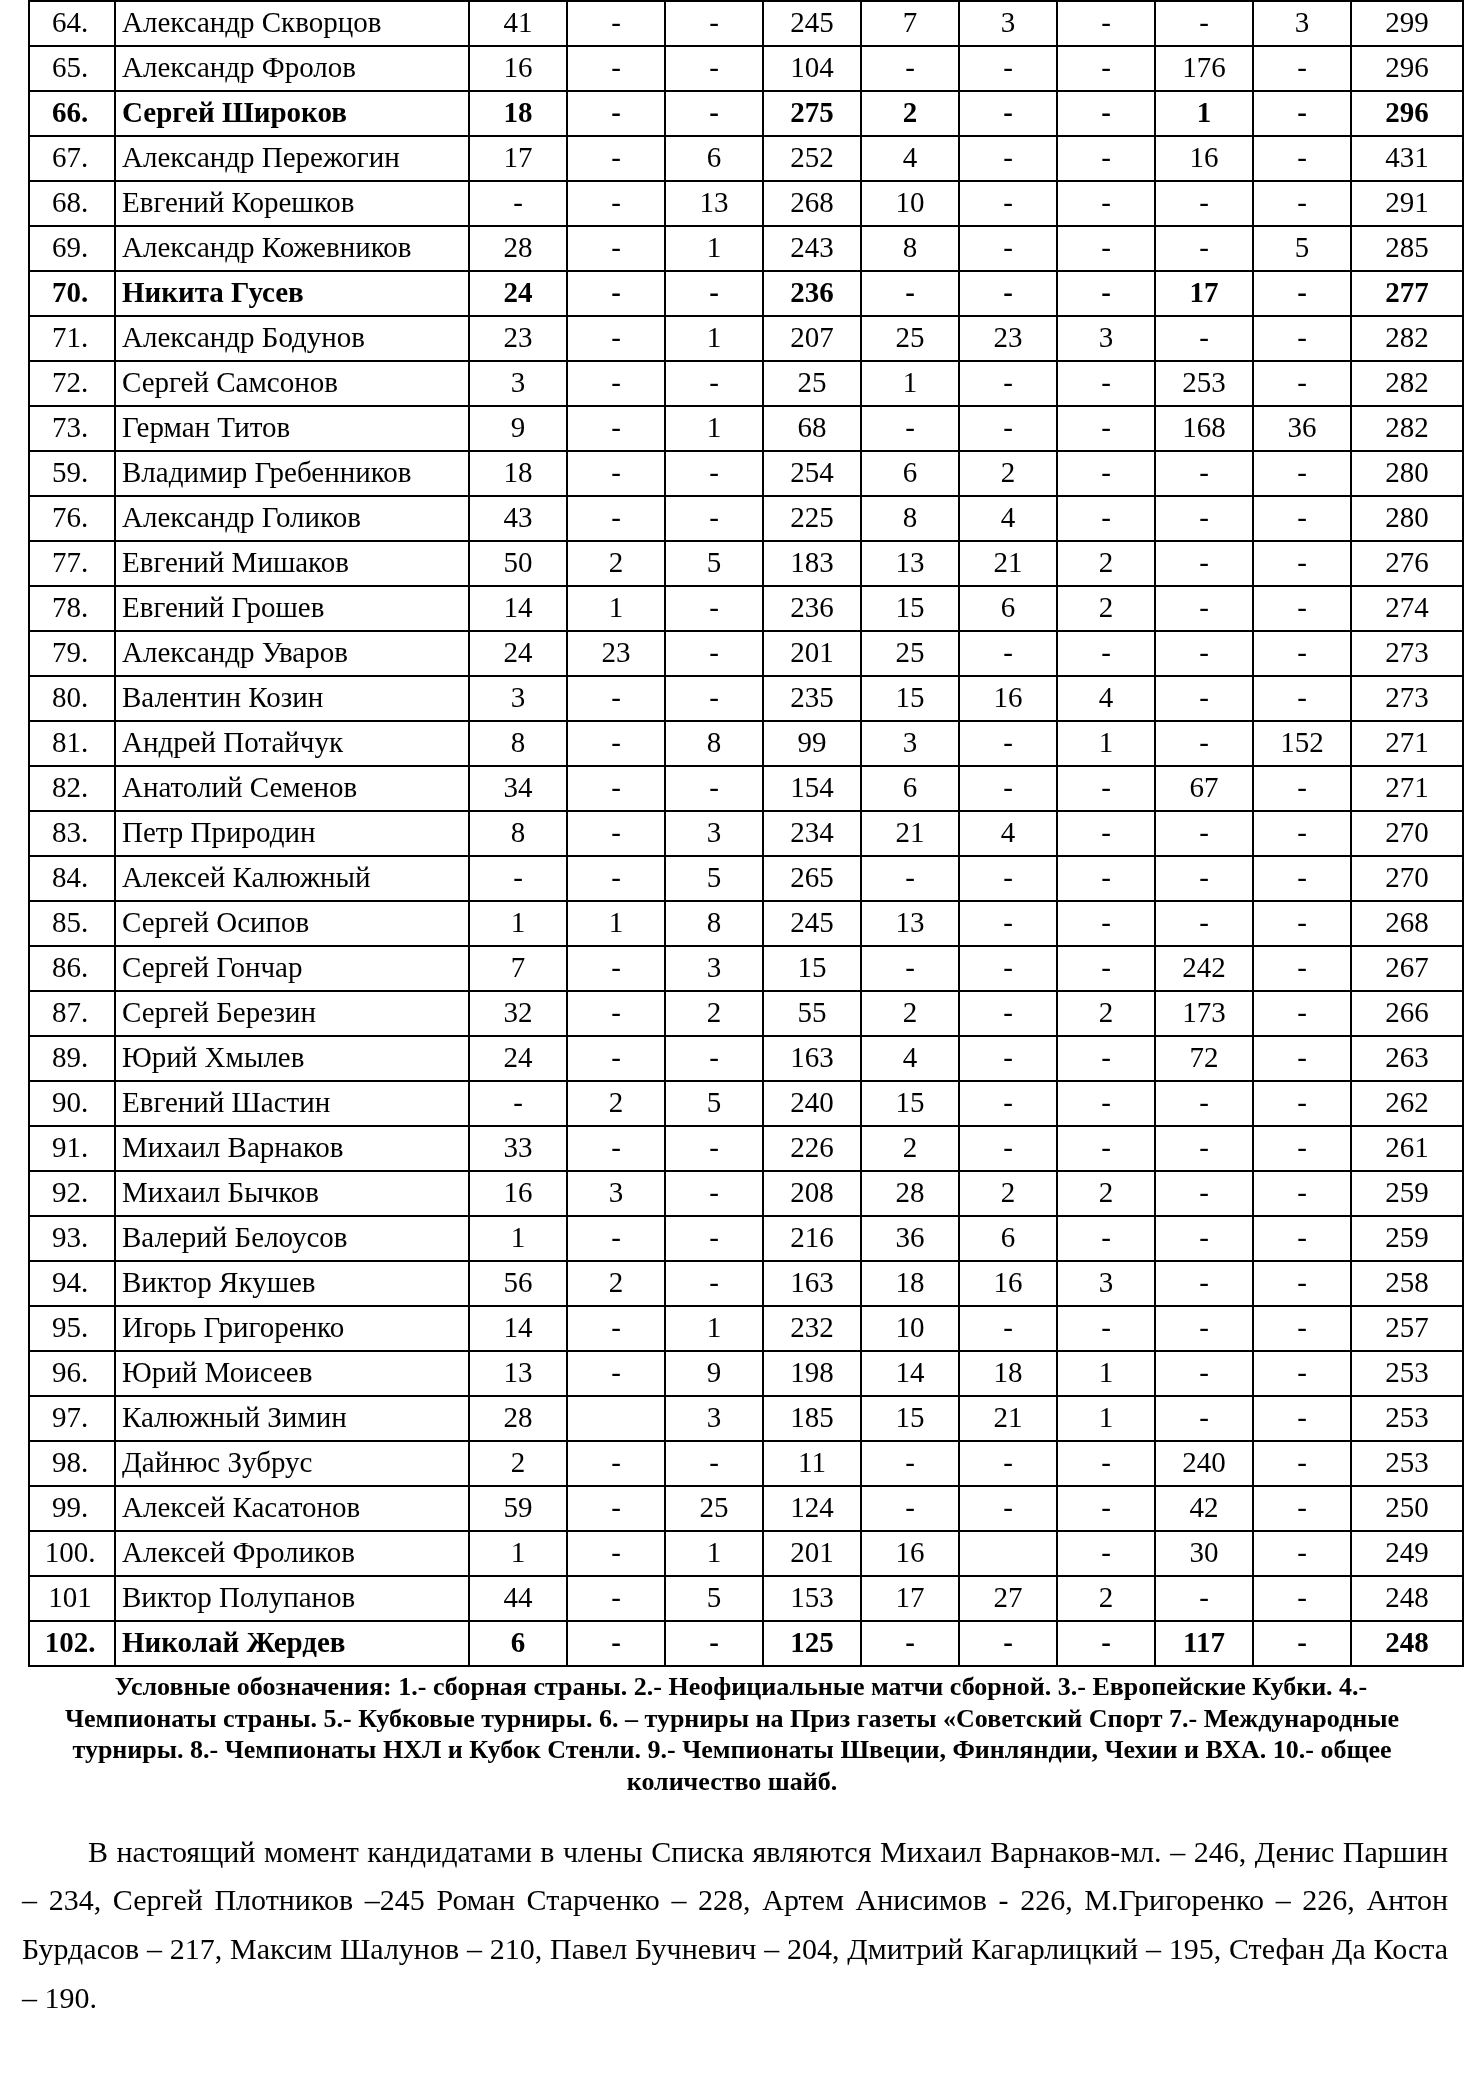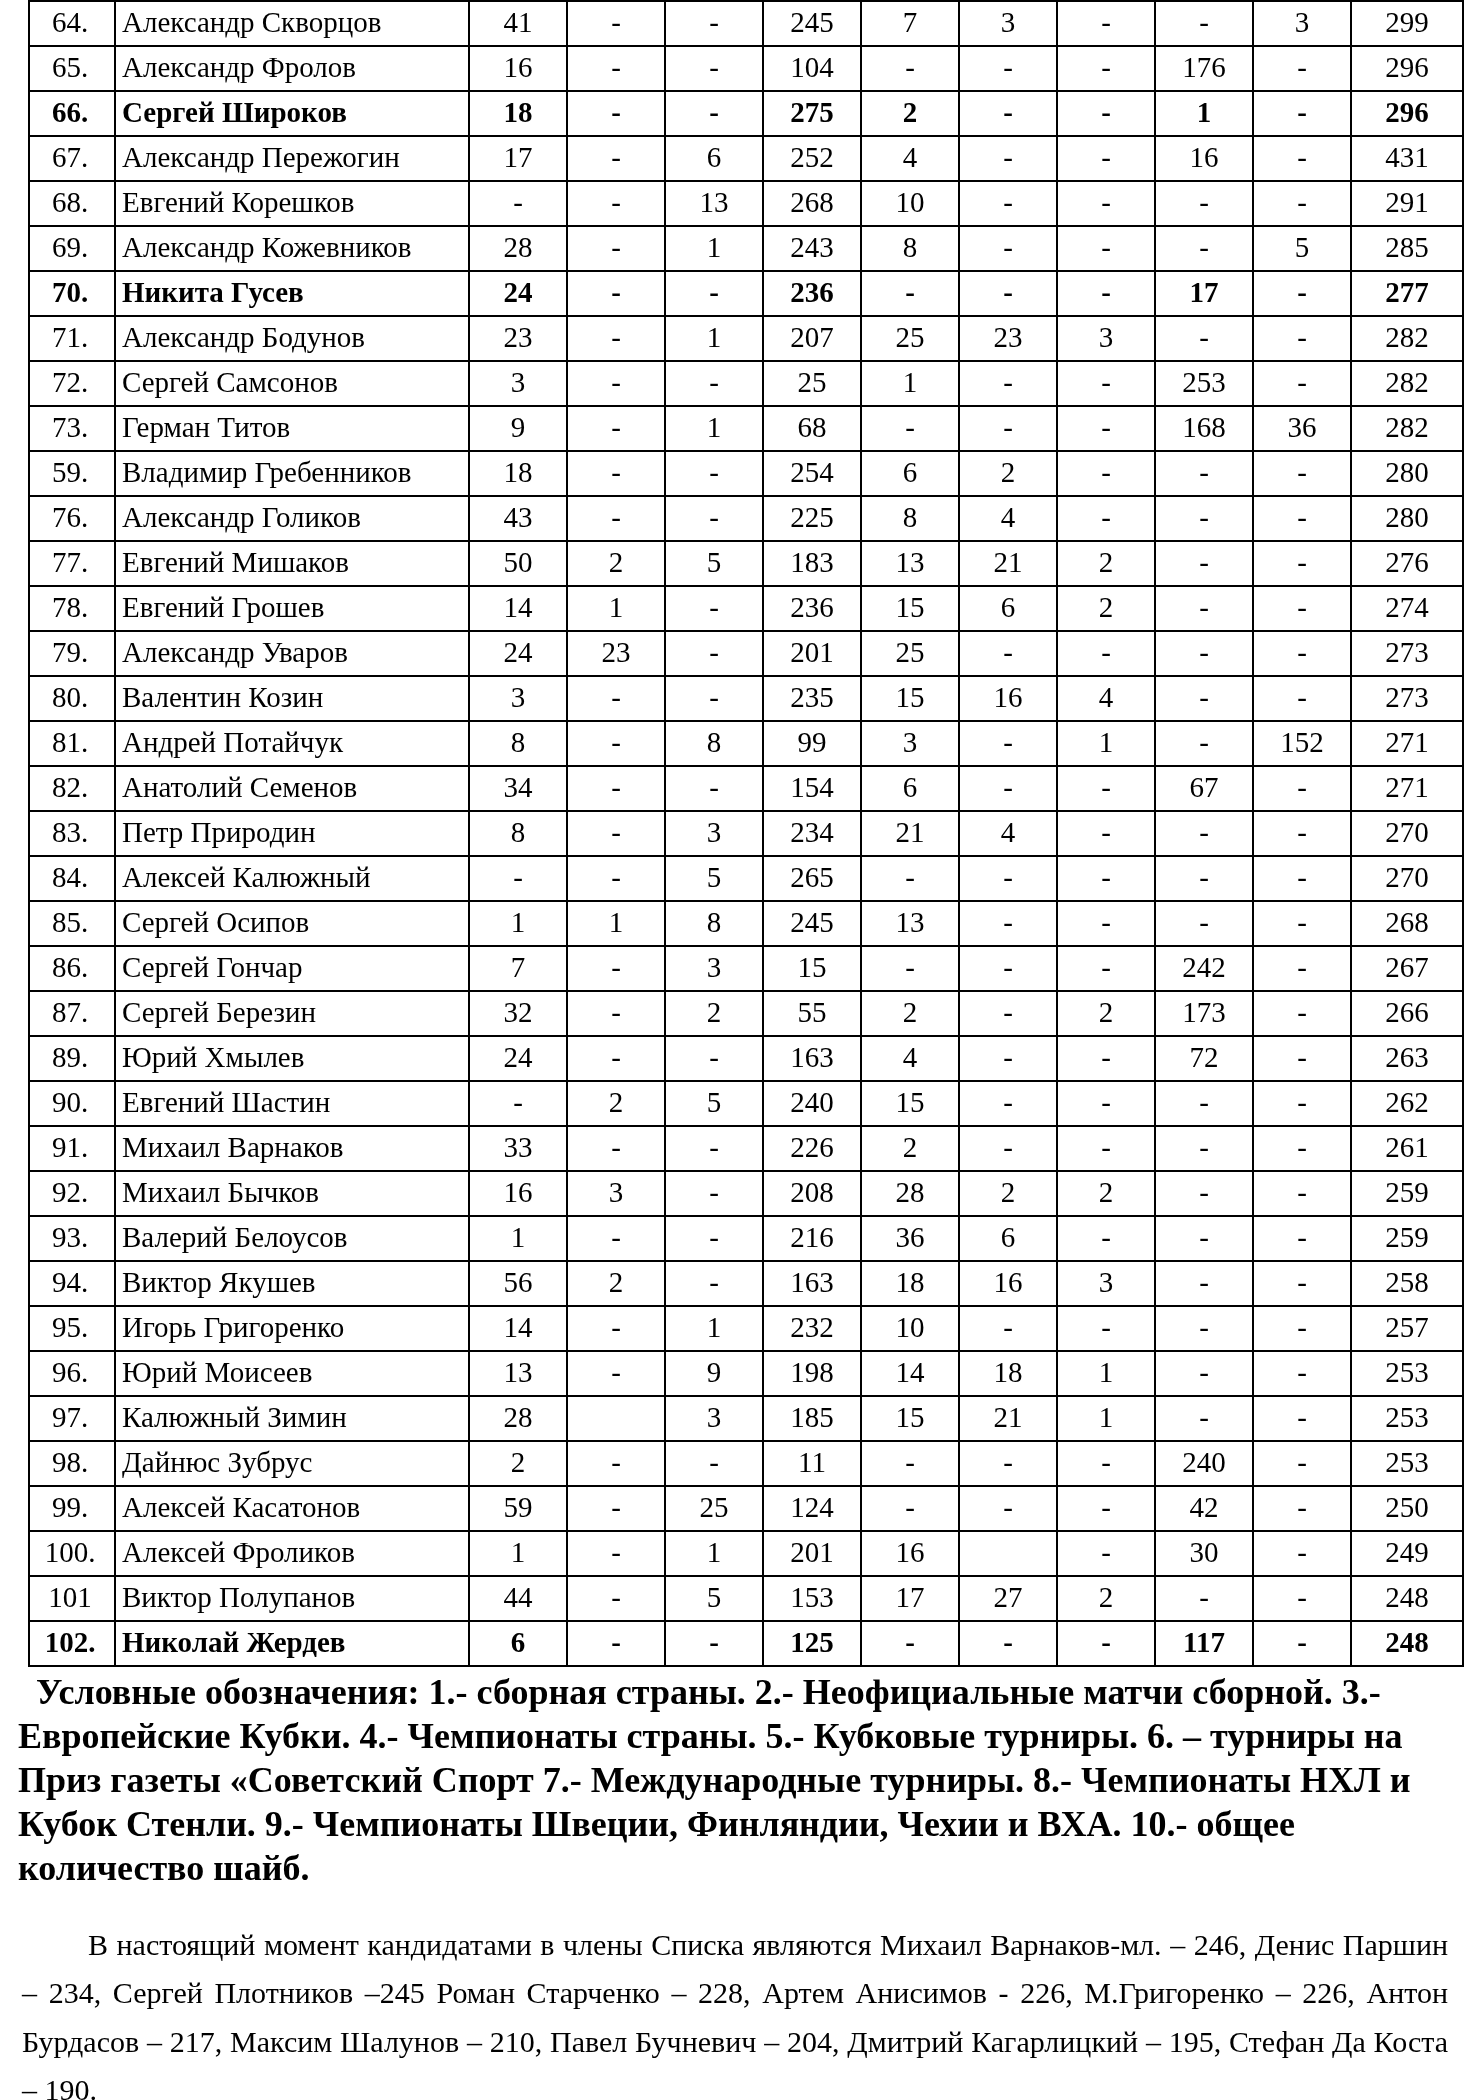--- a/index.html
+++ b/index.html
@@ -52,24 +52,24 @@
   .stats-table td.c-num { width: 84px; }
   .stats-table td.c-total { width: 98px; }
   .stats-table tr.bold td {
     font-weight: bold;
   }
 
   
   .legend {
     margin: 4px 0 0 0;
     padding: 0 24px 0 18px;
-    font-size: 36px;
+    font-size: 26px;
     font-weight: bold;
     line-height: 1.22;
-    text-align: left;
+    text-align: center;
   }
   .legend .lead-space { padding-left: 18px; }
 
   
   .para {
     margin: 0;
     padding: 0 22px 0 22px;
     font-size: 30px;
     line-height: 1.62;
     text-align: justify;

